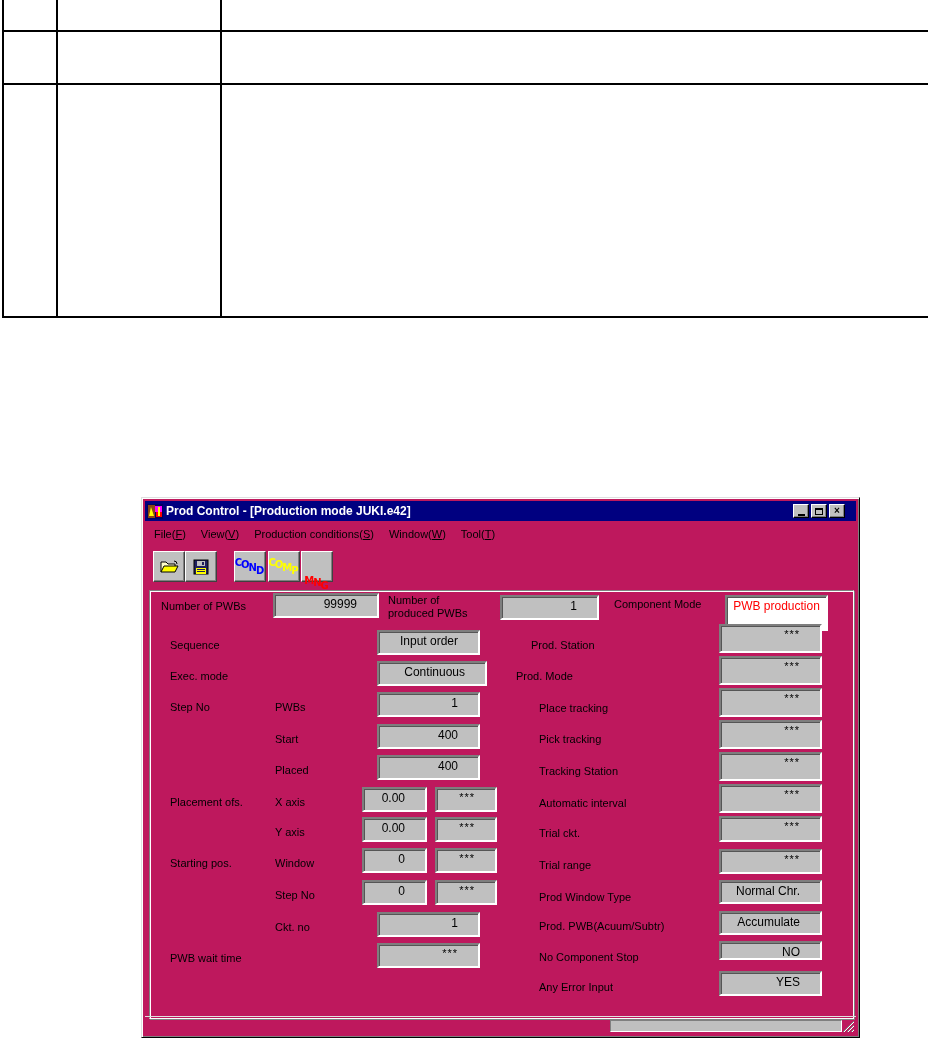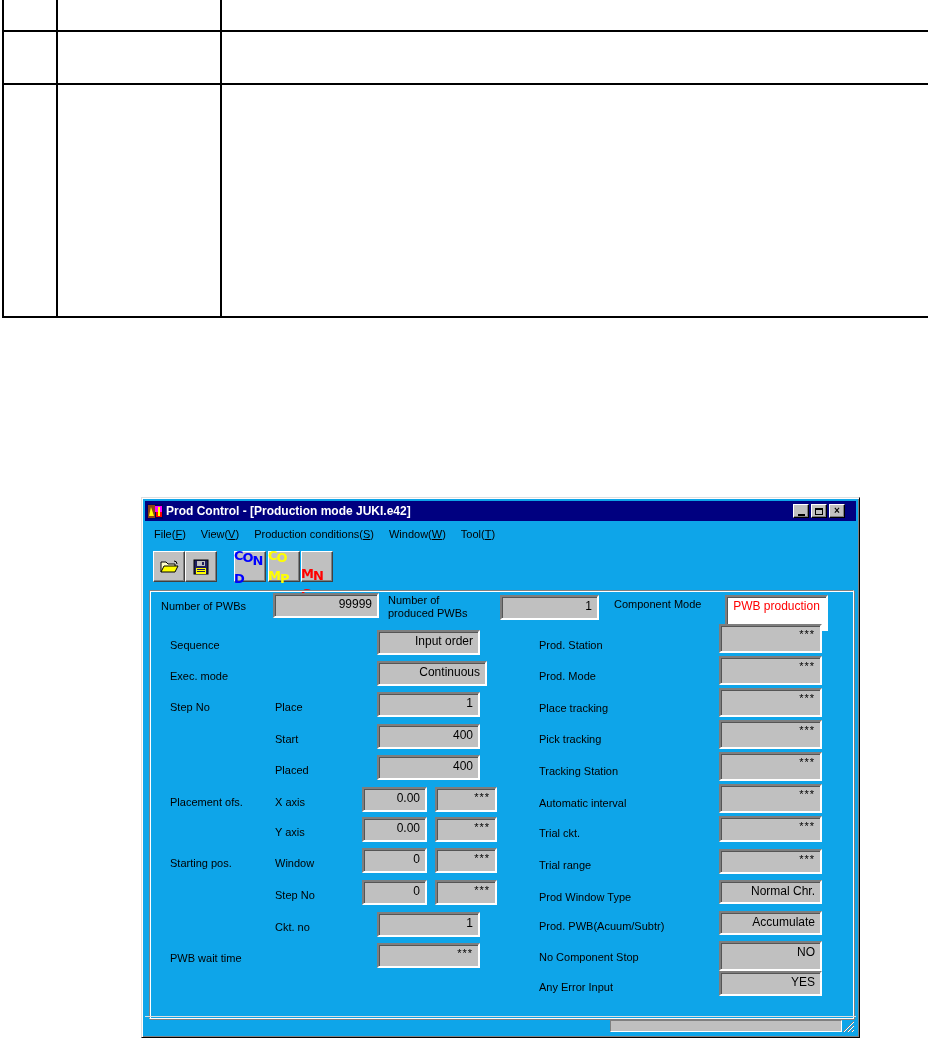--- a/index.html
+++ b/index.html
@@ -3,21 +3,21 @@
 <meta charset="utf-8">
 <style>
   html,body{margin:0;padding:0;background:#fff;}
   .page{position:relative;width:928px;height:1041px;background:#ffffff;overflow:hidden;
         font-family:"Liberation Sans",sans-serif;color:#000;}
 
   
   .tline{position:absolute;background:#000;}
 
   
-  .win{position:absolute;left:141px;top:497px;width:719px;height:541px;background:#0ea5e9;
+  .win{position:absolute;left:141px;top:497px;width:719px;height:541px;background:#be185d;
        border:1px solid;border-color:#dfdfdf #000 #000 #dfdfdf;
        box-shadow:inset 1px 1px 0 #fff, inset -1px -1px 0 #808080;box-sizing:border-box;}
   .titlebar{position:absolute;left:3px;top:3px;right:3px;height:20px;background:#000080;
             display:flex;align-items:center;}
   .title-ico{width:16px;height:15px;margin:0 3px 0 2px;flex:0 0 auto;}
   .title-txt{color:#fff;font-size:12px;font-weight:bold;white-space:nowrap;line-height:20px;}
   .winbtn{position:absolute;top:3px;width:16px;height:14px;background:#c0c0c0;
           border:1px solid;border-color:#fff #000 #000 #fff;box-shadow:inset -1px -1px 0 #808080;
           box-sizing:border-box;display:flex;align-items:center;justify-content:center;
           font-size:10px;font-weight:bold;line-height:10px;}
@@ -27,37 +27,37 @@
   .menubar{position:absolute;left:4px;top:26px;right:4px;height:20px;display:flex;gap:15px;
            padding-left:8px;font-size:11px;align-items:center;}
   .menu-item{white-space:nowrap;cursor:default;}
   .u{text-decoration:underline;}
 
   .toolbar{position:absolute;left:4px;top:51px;right:4px;height:37px;}
   .tbtn{position:absolute;top:2px;width:32px;height:31px;background:#c0c0c0;
         border:1px solid;border-color:#fff #404040 #404040 #fff;
         box-shadow:inset -1px -1px 0 #808080;box-sizing:border-box;
         display:flex;align-items:center;justify-content:center;}
-  .stag{position:relative;display:inline-block;font-size:13px;font-weight:bold;
+  .stag{position:relative;display:inline-block;font-size:10px;font-weight:bold;
         font-family:"DejaVu Sans",sans-serif;}
   .stag span{position:relative;display:inline-block;margin-left:-1px;}
   .s0{top:-4px;} .s1{top:-2px;} .s2{top:1px;} .s3{top:4px;}
   .c-cond{color:#0000ff;} .c-comp{color:#ffff00;} .c-mng{color:#ff0000;margin-top:36px;}
 
   .panel{position:absolute;left:7px;top:92px;width:705px;height:429px;
          border-top:1px solid #808080;border-left:1px solid #808080;
          border-bottom:1px solid #fff;border-right:1px solid #fff;
          box-shadow:inset 1px 1px 0 #fff, 1px 1px 0 #808080;box-sizing:border-box;}
 
   .lbl{position:absolute;font-size:11px;white-space:nowrap;}
   .fld{position:absolute;background:#c0c0c0;box-sizing:border-box;
        border-top:2px solid #7e7e7e;border-left:2px solid #7e7e7e;
        border-bottom:2px solid #fff;border-right:2px solid #fff;
        box-shadow:inset 1px 1px 0 #555;
-       font-size:12px;text-align:right;padding-right:5px;line-height:19px;overflow:hidden;}
+       font-size:12px;text-align:right;padding-right:20px;line-height:19px;overflow:hidden;}
   .fld-white{background:#fff;color:#ff0000;text-align:center;padding-right:0;font-size:12px;}
   .star{line-height:10px;padding-top:3px;font-size:11px;letter-spacing:1px;}
 
   .statusbar{position:absolute;left:3px;right:3px;bottom:3px;height:17px;border-top:1px solid #dfdfdf;}
   .status-panel{position:absolute;left:465px;top:3px;width:232px;height:12px;background:#c0c0c0;
                 border:1px solid;border-color:#808080 #fff #fff #808080;box-sizing:border-box;}
   .grip{position:absolute;right:1px;bottom:1px;width:13px;height:13px;}
 </style>
 </head>
 <body>
@@ -142,21 +142,21 @@
       <div class="lbl" style="left:464px;top:7px">Component Mode</div>
       <div class="fld fld-white" style="left:575px;top:4px;width:103px;height:36px">PWB production</div>
 
       <div class="lbl" style="left:20px;top:48px">Sequence</div>
       <div class="fld" style="left:227px;top:39px;width:103px;height:25px">Input order</div>
 
       <div class="lbl" style="left:20px;top:79px">Exec. mode</div>
       <div class="fld" style="left:227px;top:70px;width:110px;height:25px">Continuous</div>
 
       <div class="lbl" style="left:20px;top:110px">Step No</div>
-      <div class="lbl" style="left:125px;top:110px">Place</div>
+      <div class="lbl" style="left:125px;top:110px">PWBs</div>
       <div class="fld" style="left:227px;top:101px;width:103px;height:25px">1</div>
 
       <div class="lbl" style="left:125px;top:142px">Start</div>
       <div class="fld" style="left:227px;top:133px;width:103px;height:25px">400</div>
 
       <div class="lbl" style="left:125px;top:173px">Placed</div>
       <div class="fld" style="left:227px;top:164px;width:103px;height:25px">400</div>
 
       <div class="lbl" style="left:20px;top:205px">Placement ofs.</div>
       <div class="lbl" style="left:125px;top:205px">X axis</div>
@@ -175,24 +175,24 @@
       <div class="lbl" style="left:125px;top:298px">Step No</div>
       <div class="fld" style="left:212px;top:289px;width:65px;height:25px">0</div>
       <div class="fld star" style="left:285px;top:289px;width:62px;height:25px">***</div>
 
       <div class="lbl" style="left:125px;top:330px">Ckt. no</div>
       <div class="fld" style="left:227px;top:321px;width:103px;height:25px">1</div>
 
       <div class="lbl" style="left:20px;top:361px">PWB wait time</div>
       <div class="fld star" style="left:227px;top:352px;width:103px;height:25px">***</div>
 
-      <div class="lbl" style="left:389px;top:48px">Prod. Station</div>
+      <div class="lbl" style="left:381px;top:48px">Prod. Station</div>
       <div class="fld star" style="left:569px;top:33px;width:103px;height:29px">***</div>
 
-      <div class="lbl" style="left:389px;top:79px">Prod. Mode</div>
+      <div class="lbl" style="left:366px;top:79px">Prod. Mode</div>
       <div class="fld star" style="left:569px;top:65px;width:103px;height:29px">***</div>
 
       <div class="lbl" style="left:389px;top:111px">Place tracking</div>
       <div class="fld star" style="left:569px;top:97px;width:103px;height:29px">***</div>
 
       <div class="lbl" style="left:389px;top:142px">Pick tracking</div>
       <div class="fld star" style="left:569px;top:129px;width:103px;height:29px">***</div>
 
       <div class="lbl" style="left:389px;top:174px">Tracking Station</div>
       <div class="fld star" style="left:569px;top:161px;width:103px;height:29px">***</div>
@@ -206,21 +206,21 @@
       <div class="lbl" style="left:389px;top:268px">Trial range</div>
       <div class="fld star" style="left:569px;top:258px;width:103px;height:25px">***</div>
 
       <div class="lbl" style="left:389px;top:300px">Prod Window Type</div>
       <div class="fld" style="left:569px;top:289px;width:103px;height:24px;line-height:18px">Normal Chr.</div>
 
       <div class="lbl" style="left:389px;top:329px">Prod. PWB(Acuum/Subtr)</div>
       <div class="fld" style="left:569px;top:320px;width:103px;height:24px;line-height:18px">Accumulate</div>
 
       <div class="lbl" style="left:389px;top:360px">No Component Stop</div>
-      <div class="fld" style="left:569px;top:350px;width:103px;height:30px">NO</div>
+      <div class="fld" style="left:569px;top:350px;width:103px;height:19px">NO</div>
 
       <div class="lbl" style="left:389px;top:390px">Any Error Input</div>
       <div class="fld" style="left:569px;top:380px;width:103px;height:25px">YES</div>
 
     </div>
 
     <div class="statusbar">
       <div class="status-panel"></div>
       <svg class="grip" viewBox="0 0 13 13">
         <line x1="12" y1="1" x2="1" y2="12" stroke="#808080" stroke-width="1"></line>

